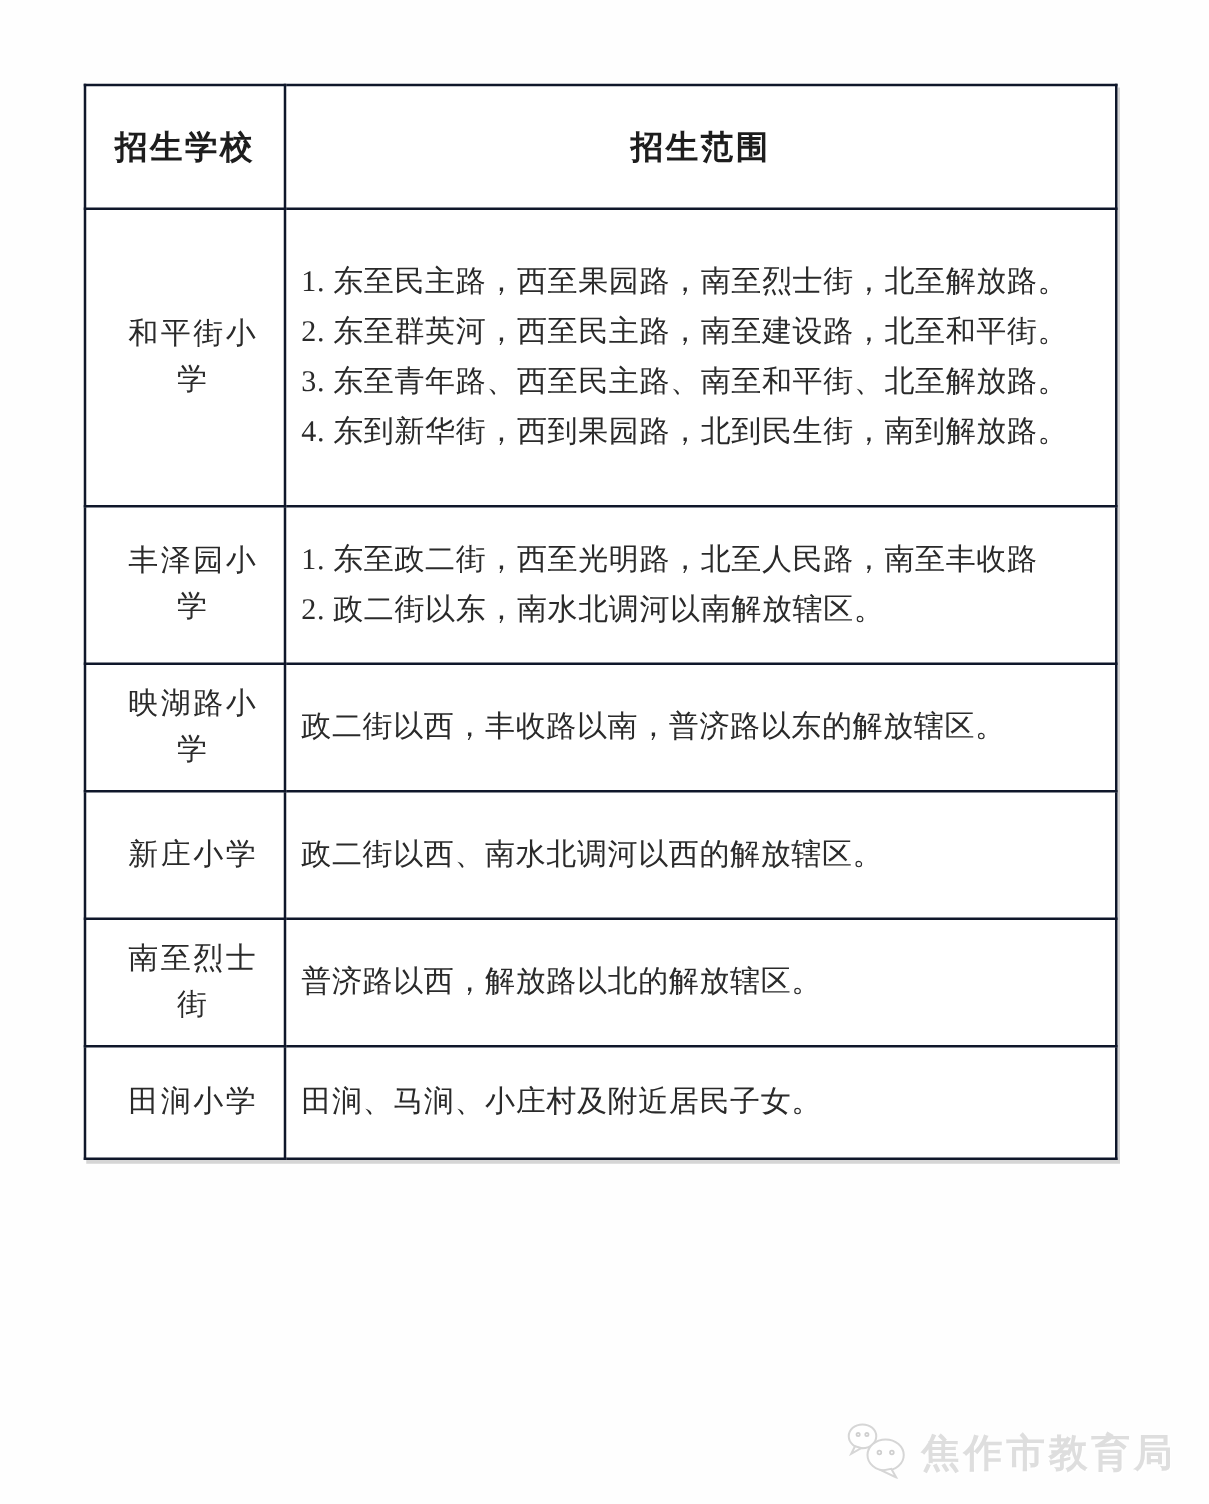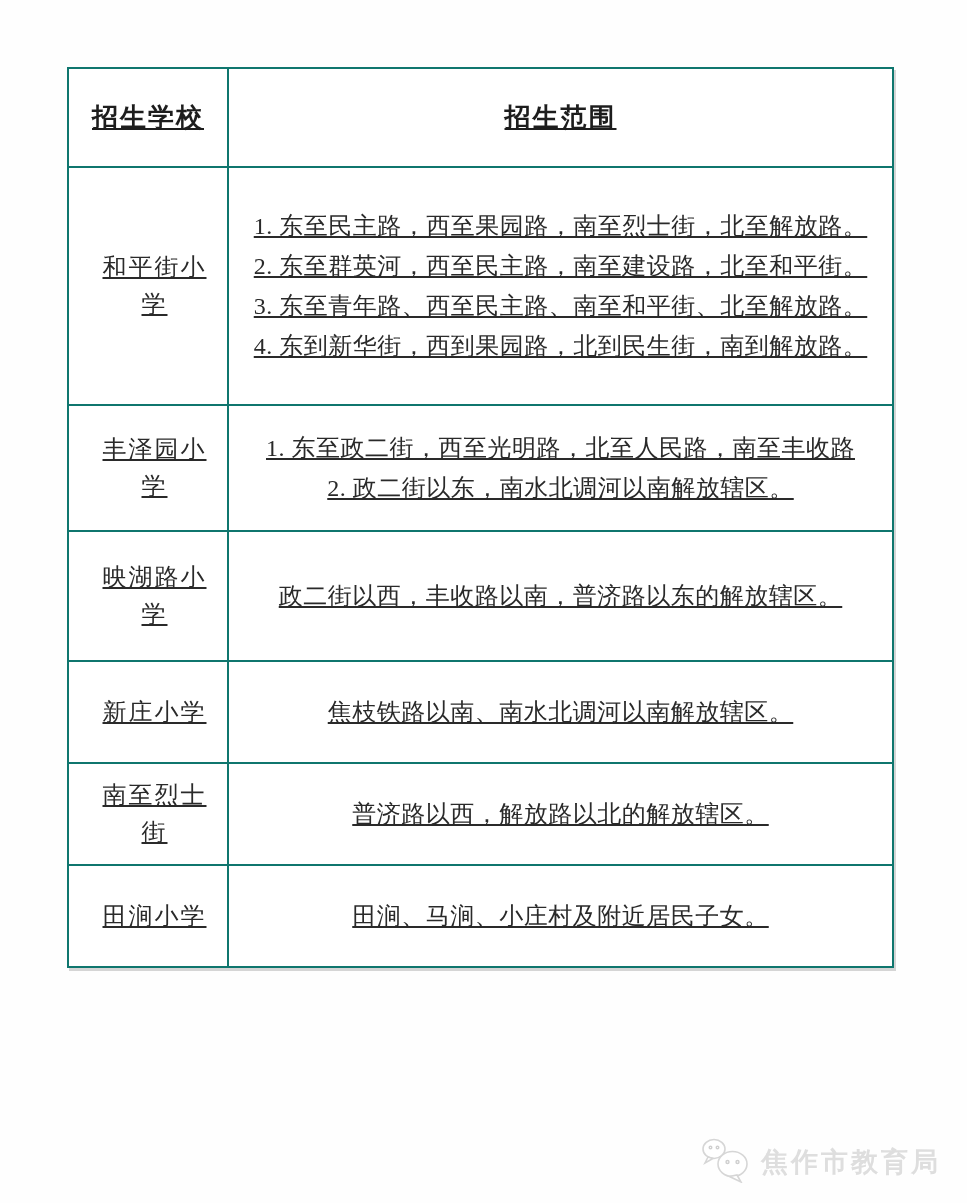--- a/index.html
+++ b/index.html
@@ -20,35 +20,34 @@
   
   table.enroll {
     position: absolute; left: 67px; top: 67px;
     width: 825px;
     border-collapse: collapse;
     table-layout: fixed;
     background: #fff;
     box-shadow: 2px 3px 0 rgba(165,165,165,.45);
   }
   table.enroll th, table.enroll td {
-    border: 2px solid #0f766e;
+    border: 2px solid #0f172a;
     padding: 12px;
     overflow: hidden;
-    text-decoration: underline;
   }
   col.c-school { width: 160px; }
   col.c-range  { width: 665px; }
 
   tr.hdr { height: 99px; }
   tr.r1  { height: 238px; }
   tr.r2  { height: 126px; }
-  tr.r3  { height: 130px; }
+  tr.r3  { height: 102px; }
   tr.r4  { height: 102px; }
   tr.r5  { height: 102px; }
-  tr.r6  { height: 102px; }
+  tr.r6  { height: 90px; }
   tr.r7  { height: 137px; }
 
   th.head-cell {
     font-family: "Liberation Sans", "DejaVu Sans", sans-serif;
     font-weight: 700;
     font-size: 26px;
     color: #1d1d1d;
     letter-spacing: 2px;
     text-align: center;
     vertical-align: middle;
@@ -60,32 +59,32 @@
     letter-spacing: 2px;
     color: #2a2a2a;
   }
   td.school .s-line { line-height: 37px; margin-left: 13px; }
   td.range {
     vertical-align: middle;
     font-size: 24px;
     color: #2a2a2a;
     padding: 0 12px 0 44px;
   }
-  td.range .r-line { line-height: 40px; letter-spacing: 0.5px; text-align: center; }
+  td.range .r-line { line-height: 40px; letter-spacing: 0.5px; }
 
   
   .watermark {
     position: absolute;
     top: 1137px; right: 26px;
     display: flex; align-items: center; gap: 8px;
     user-select: none;
   }
   .wm-text {
     font-family: "Liberation Sans", "DejaVu Sans", sans-serif;
-    font-size: 27px;
+    font-size: 31px;
     font-weight: 700;
     letter-spacing: 3px;
     color: #dedede;
     text-shadow: 1px 1px 0 #ffffff;
   }
 </style>
 </head>
 <body>
 
 <div class="sheet">
@@ -130,21 +129,21 @@
         <td class="range">
           <div class="r-line">政二街以西，丰收路以南，普济路以东的解放辖区。</div>
         </td>
       </tr>
 
       <tr class="r4">
         <td class="school">
           <div class="s-line">新庄小学</div>
         </td>
         <td class="range">
-          <div class="r-line">焦枝铁路以南、南水北调河以南解放辖区。</div>
+          <div class="r-line">政二街以西、南水北调河以西的解放辖区。</div>
         </td>
       </tr>
 
       <tr class="r5">
         <td class="school">
           <div class="s-line">南至烈士街</div>
         </td>
         <td class="range">
           <div class="r-line">普济路以西，解放路以北的解放辖区。</div>
         </td>

